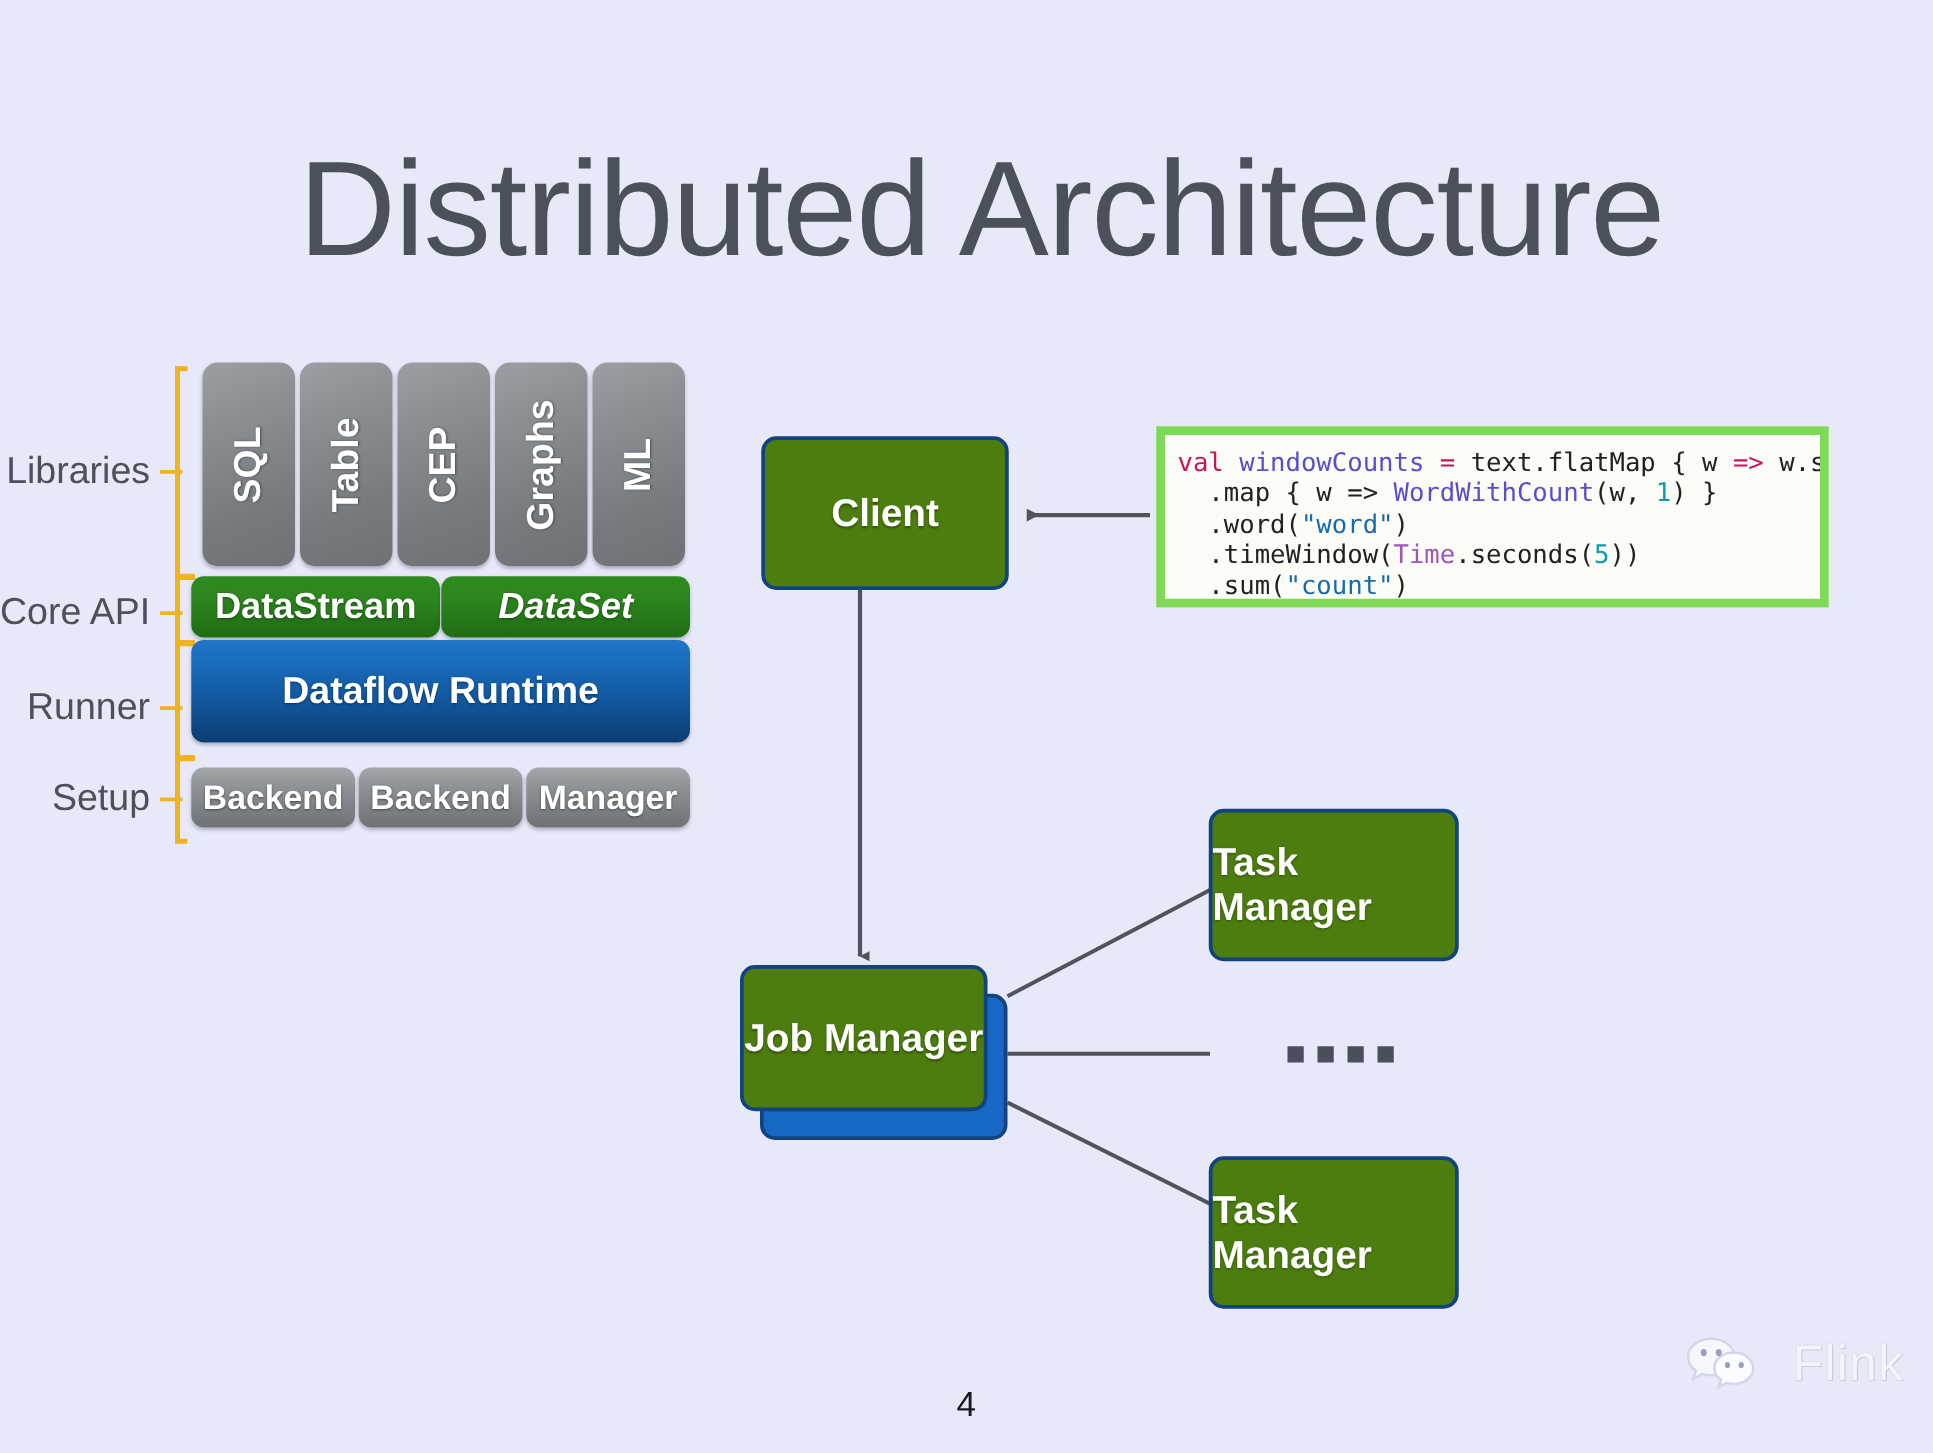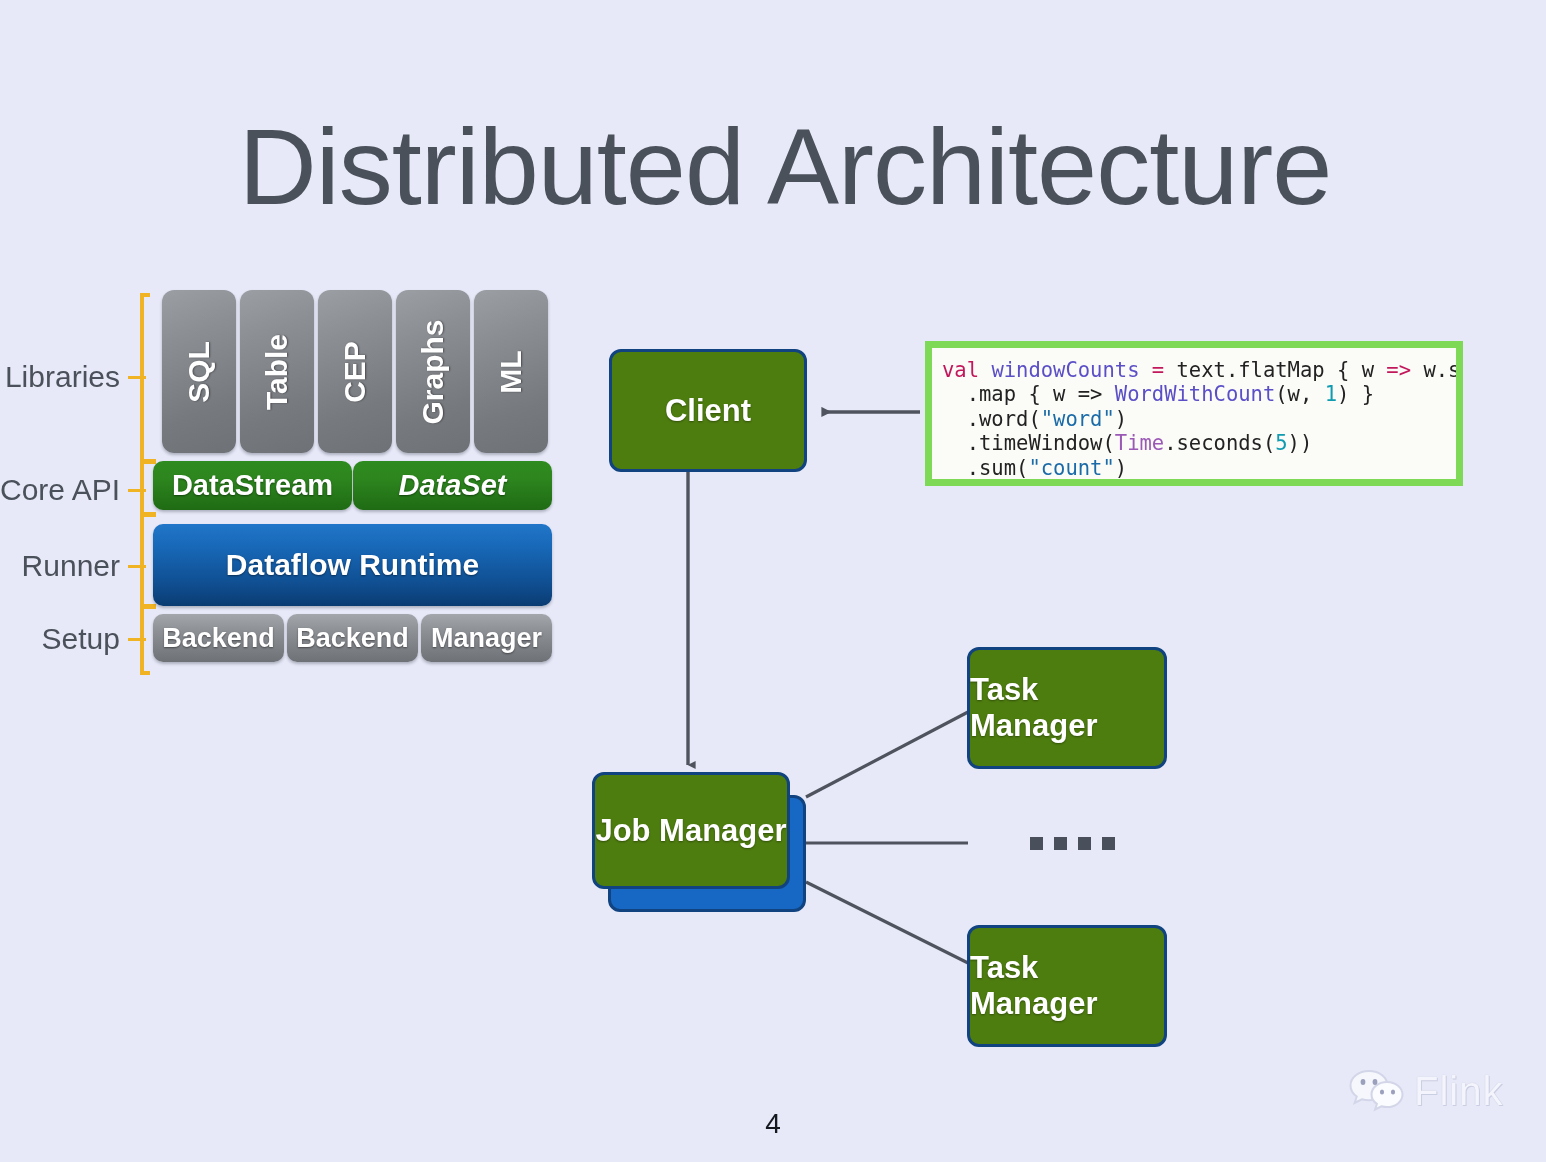--- a/index.html
+++ b/index.html
@@ -197,21 +197,21 @@
     text-align: center;
     font-size: 28px;
     color: #14181f;
   }
   #wm {
     position: absolute;
     left: 1348px;
     top: 1068px;
     display: flex;
     align-items: center;
-    gap: 4px;
+    gap: 24px;
   }
   #wm .wm-text {
     font-size: 40px;
     font-weight: 300;
     color: #f4f5fc;
     text-shadow: 0 0 1px #b9bcd4, 1px 1px 0 #cdd0e4;
     letter-spacing: 1px;
   }
 </style>
 </head>
@@ -254,21 +254,21 @@
       <span>ML</span>
     </div>
 
   <div class="greenbox" style="left:153px; top:461px; width:199px; height:49px;text-align:center;">
       <span>DataStream</span>
     </div>
   <div class="greenbox" style="left:353px; top:461px; width:199px; height:49px;font-style:italic;">
       <span>DataSet</span>
     </div>
 
-  <div class="bluebar" style="left:153px; top:524px; width:399px; height:82px;">
+  <div class="bluebar" style="left:153px; top:512px; width:399px; height:82px;">
       <span>Dataflow Runtime</span>
     </div>
 
   <div class="graybox" style="left:153px; top:614px; width:131px; height:48px;">
       <span>Backend</span>
     </div>
   <div class="graybox" style="left:287px; top:614px; width:131px; height:48px;">
       <span>Backend</span>
     </div>
   <div class="graybox" style="left:421px; top:614px; width:131px; height:48px;">

